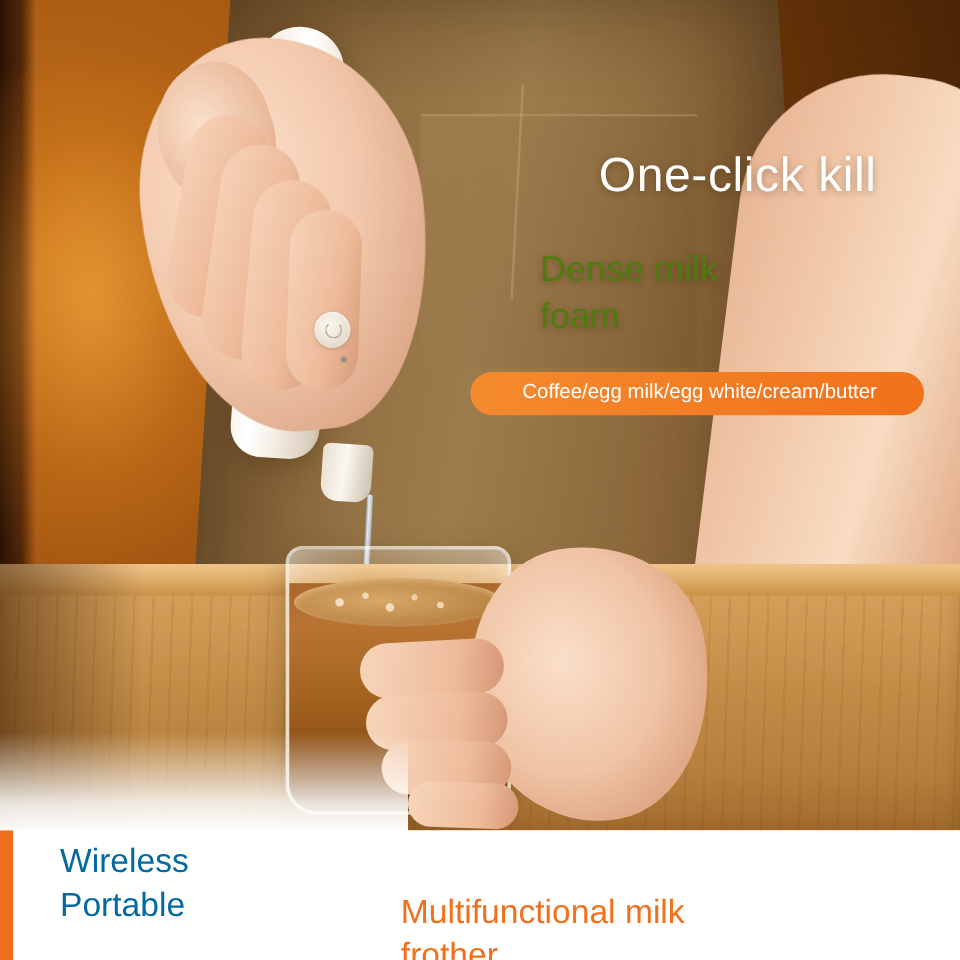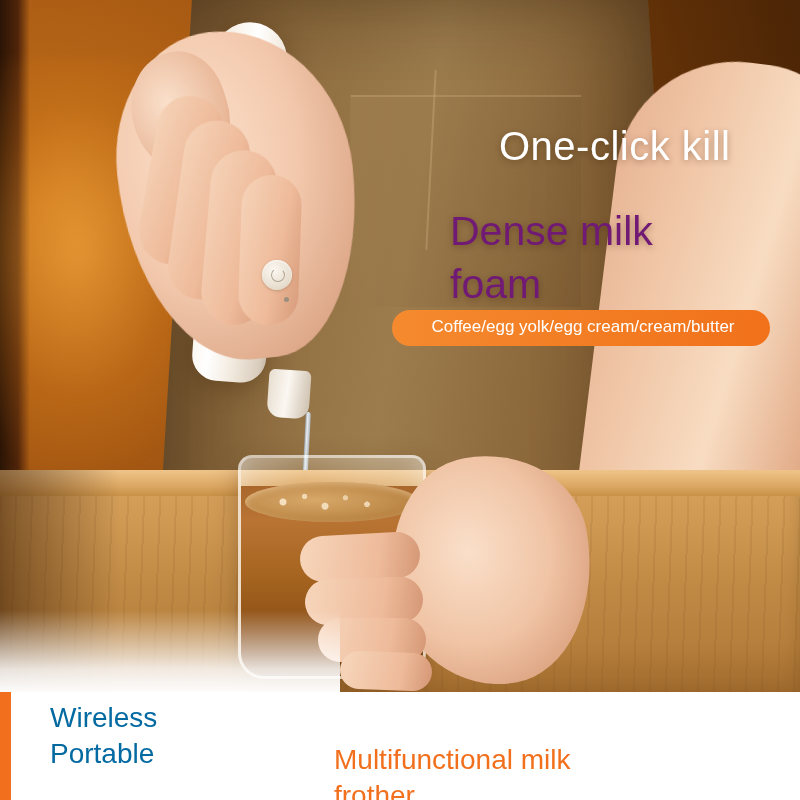--- a/index.html
+++ b/index.html
@@ -309,22 +309,22 @@
     font-size: 40px;
     line-height: 1.1;
     letter-spacing: 0.5px;
     text-shadow: 0 2px 6px rgba(60,30,5,0.35);
     white-space: nowrap;
     margin-left: 15px;
   }
   .subhead {
     position: absolute;
     left: 450px; top: 205px;
-    color: #701a75;
-    font-size: 41px;
+    color: #4d7c0f;
+    font-size: 30px;
     line-height: 1.3;
     width: 290px;
     text-shadow: 0 2px 6px rgba(60,30,5,0.35);
   }
 
   .pill {
     position: absolute;
     left: 392px; top: 310px;
     width: 378px;
     box-sizing: border-box;
@@ -410,21 +410,21 @@
 
   <div class="bottom-white"></div>
   <div class="bottom-orange-bar"></div>
 
 
   <div class="headline">One-click kill</div>
 
   <div class="subhead" style="white-space: pre-line;">Dense milk
 foam</div>
 
-  <div class="pill">Coffee/egg yolk/egg cream/cream/butter</div>
+  <div class="pill">Coffee/egg milk/egg white/cream/butter</div>
 
   <div class="bottom-left-text" style="white-space: pre-line;">Wireless
 Portable</div>
 
   <div class="bottom-right-text" style="white-space: pre-line;">Multifunctional milk
 frother</div>
 
 </div>
 
 </body></html>

